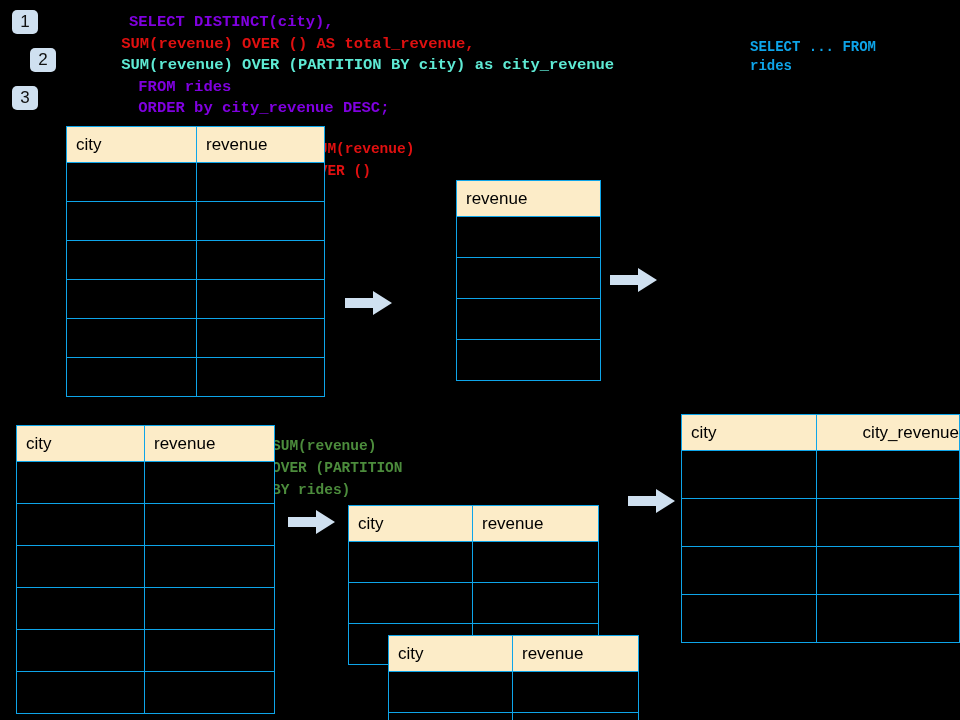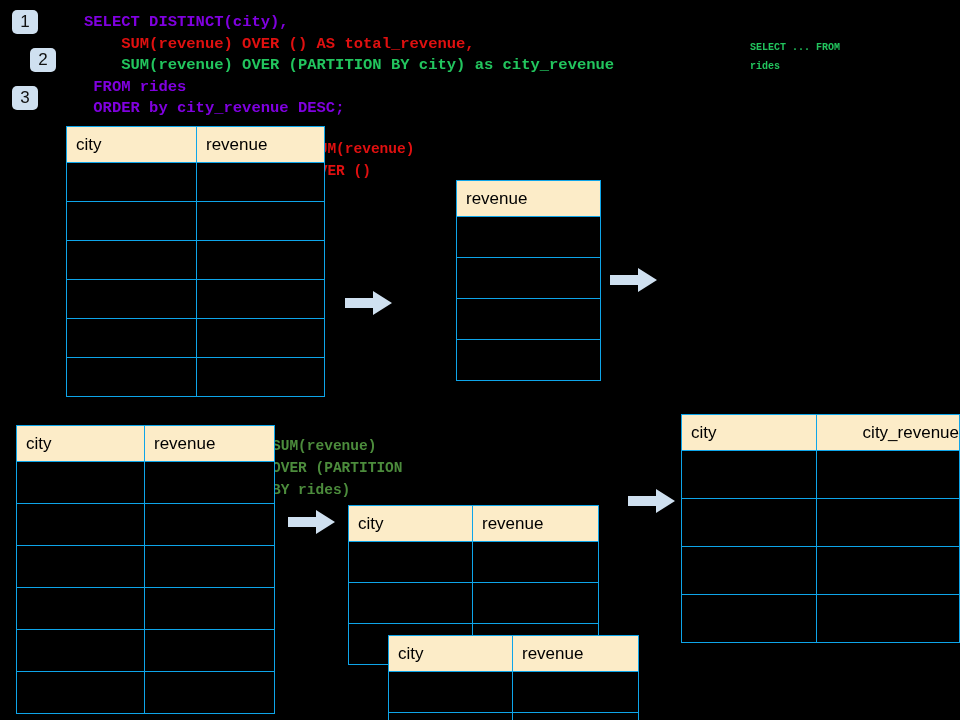--- a/index.html
+++ b/index.html
@@ -35,32 +35,32 @@
   .sql {
     position: absolute;
     font-family: "Liberation Mono", monospace;
     font-size: 15.5px;
     line-height: 21.5px;
     white-space: pre;
     font-weight: bold;
     letter-spacing: 0px;
   }
   .sql-line { white-space: pre; }
-  .c-purple { color: #8000e0; }
+  .c-purple { color: #8000e0; margin-left: 45px; }
   .c-red    { color: #e01010; }
-  .c-green  { color: #22c55e; }
+  .c-green  { color: #5eead4; }
 
   .side-note {
     position: absolute;
     font-family: "Liberation Mono", monospace;
-    font-size: 10px;
+    font-size: 14px;
     line-height: 19px;
     font-weight: bold;
     white-space: pre;
-    color: #22c55e;
+    color: #0ea5e9;
     width: 160px;
   }
 
   
   .annot {
     position: absolute;
     font-family: "Liberation Mono", monospace;
     font-size: 14.5px;
     line-height: 22px;
     font-weight: bold;

